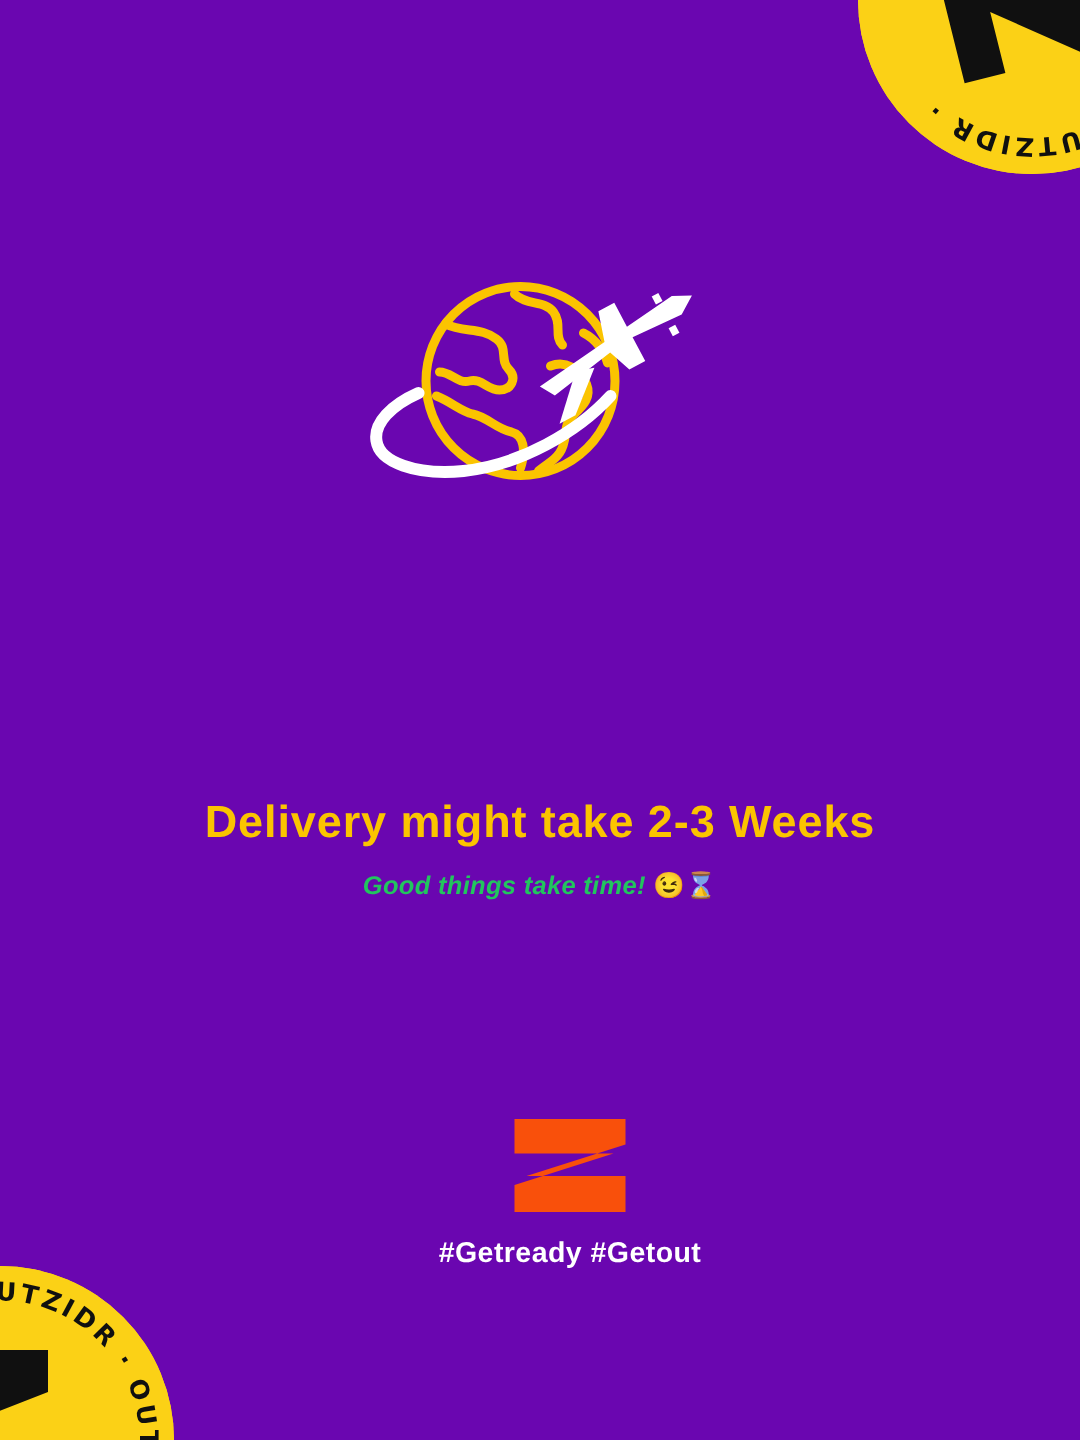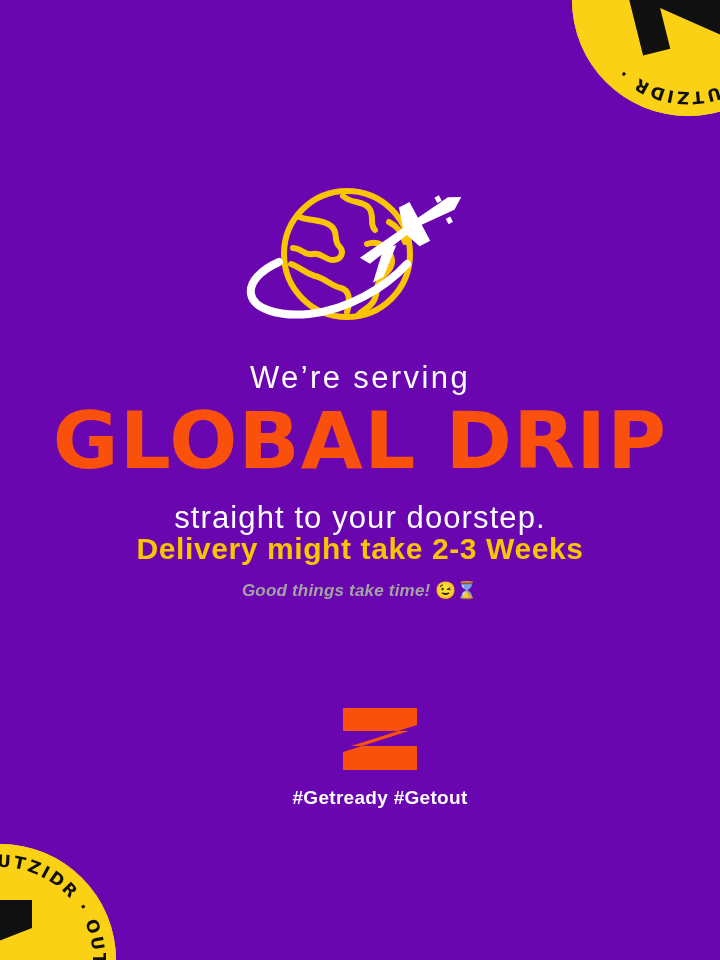--- a/index.html
+++ b/index.html
@@ -102,39 +102,39 @@
   }
   .delivery-main {
     color: #FBC400;
     font-size: 30px;
     font-weight: 700;
     letter-spacing: 0.6px;
     line-height: 1;
     margin: 0;
   }
   .delivery-sub {
-    color: #a3a3a3;
+    color: #22c55e;
     font-size: 17px;
     font-weight: 700;
     font-style: italic;
     letter-spacing: 0.2px;
     line-height: 1;
     margin: 18px 0 0 0;
   }
   .emoji {
     font-style: normal;
     font-weight: 400;
   }
 
   
   .footer-brand {
     position: absolute;
     left: 0;
     right: 0;
-    top: 708px;
+    top: 746px;
     display: flex;
     flex-direction: column;
     align-items: center;
     padding-left: 40px;
   }
   .z-mark svg {
     display: block;
   }
   .hashtags {
     color: #FFFFFF;
@@ -203,25 +203,20 @@
       <g transform="rotate(-28 170 58)">
         <path d="M 120 56 L 172 50 L 178 30 L 190 30 L 190 48 L 226 44 L 238 50 L 226 58 L 190 56
                  L 190 74 L 178 74 L 172 58 L 126 66 Z" fill="#FFFFFF"></path>
         <path d="M 146 58 L 120 84 L 132 84 L 158 62 Z" fill="#FFFFFF"></path>
         <rect x="214" y="38" width="5" height="6" fill="#FFFFFF"></rect>
         <rect x="214" y="62" width="5" height="6" fill="#FFFFFF"></rect>
       </g>
     </svg>
   </div>
 
-  <div class="headline-block">
-    <p class="eyebrow">We’re serving</p>
-    <p class="bigtitle">GLOBAL DRIP</p>
-    <p class="subline">straight to your doorstep.</p>
-  </div>
 
   <div class="delivery-block">
     <p class="delivery-main">Delivery might take 2-3 Weeks</p>
     <p class="delivery-sub">
       <span>Good things take time!</span>
       <span class="emoji">😉⌛</span>
     </p>
   </div>
 
   <div class="footer-brand">

